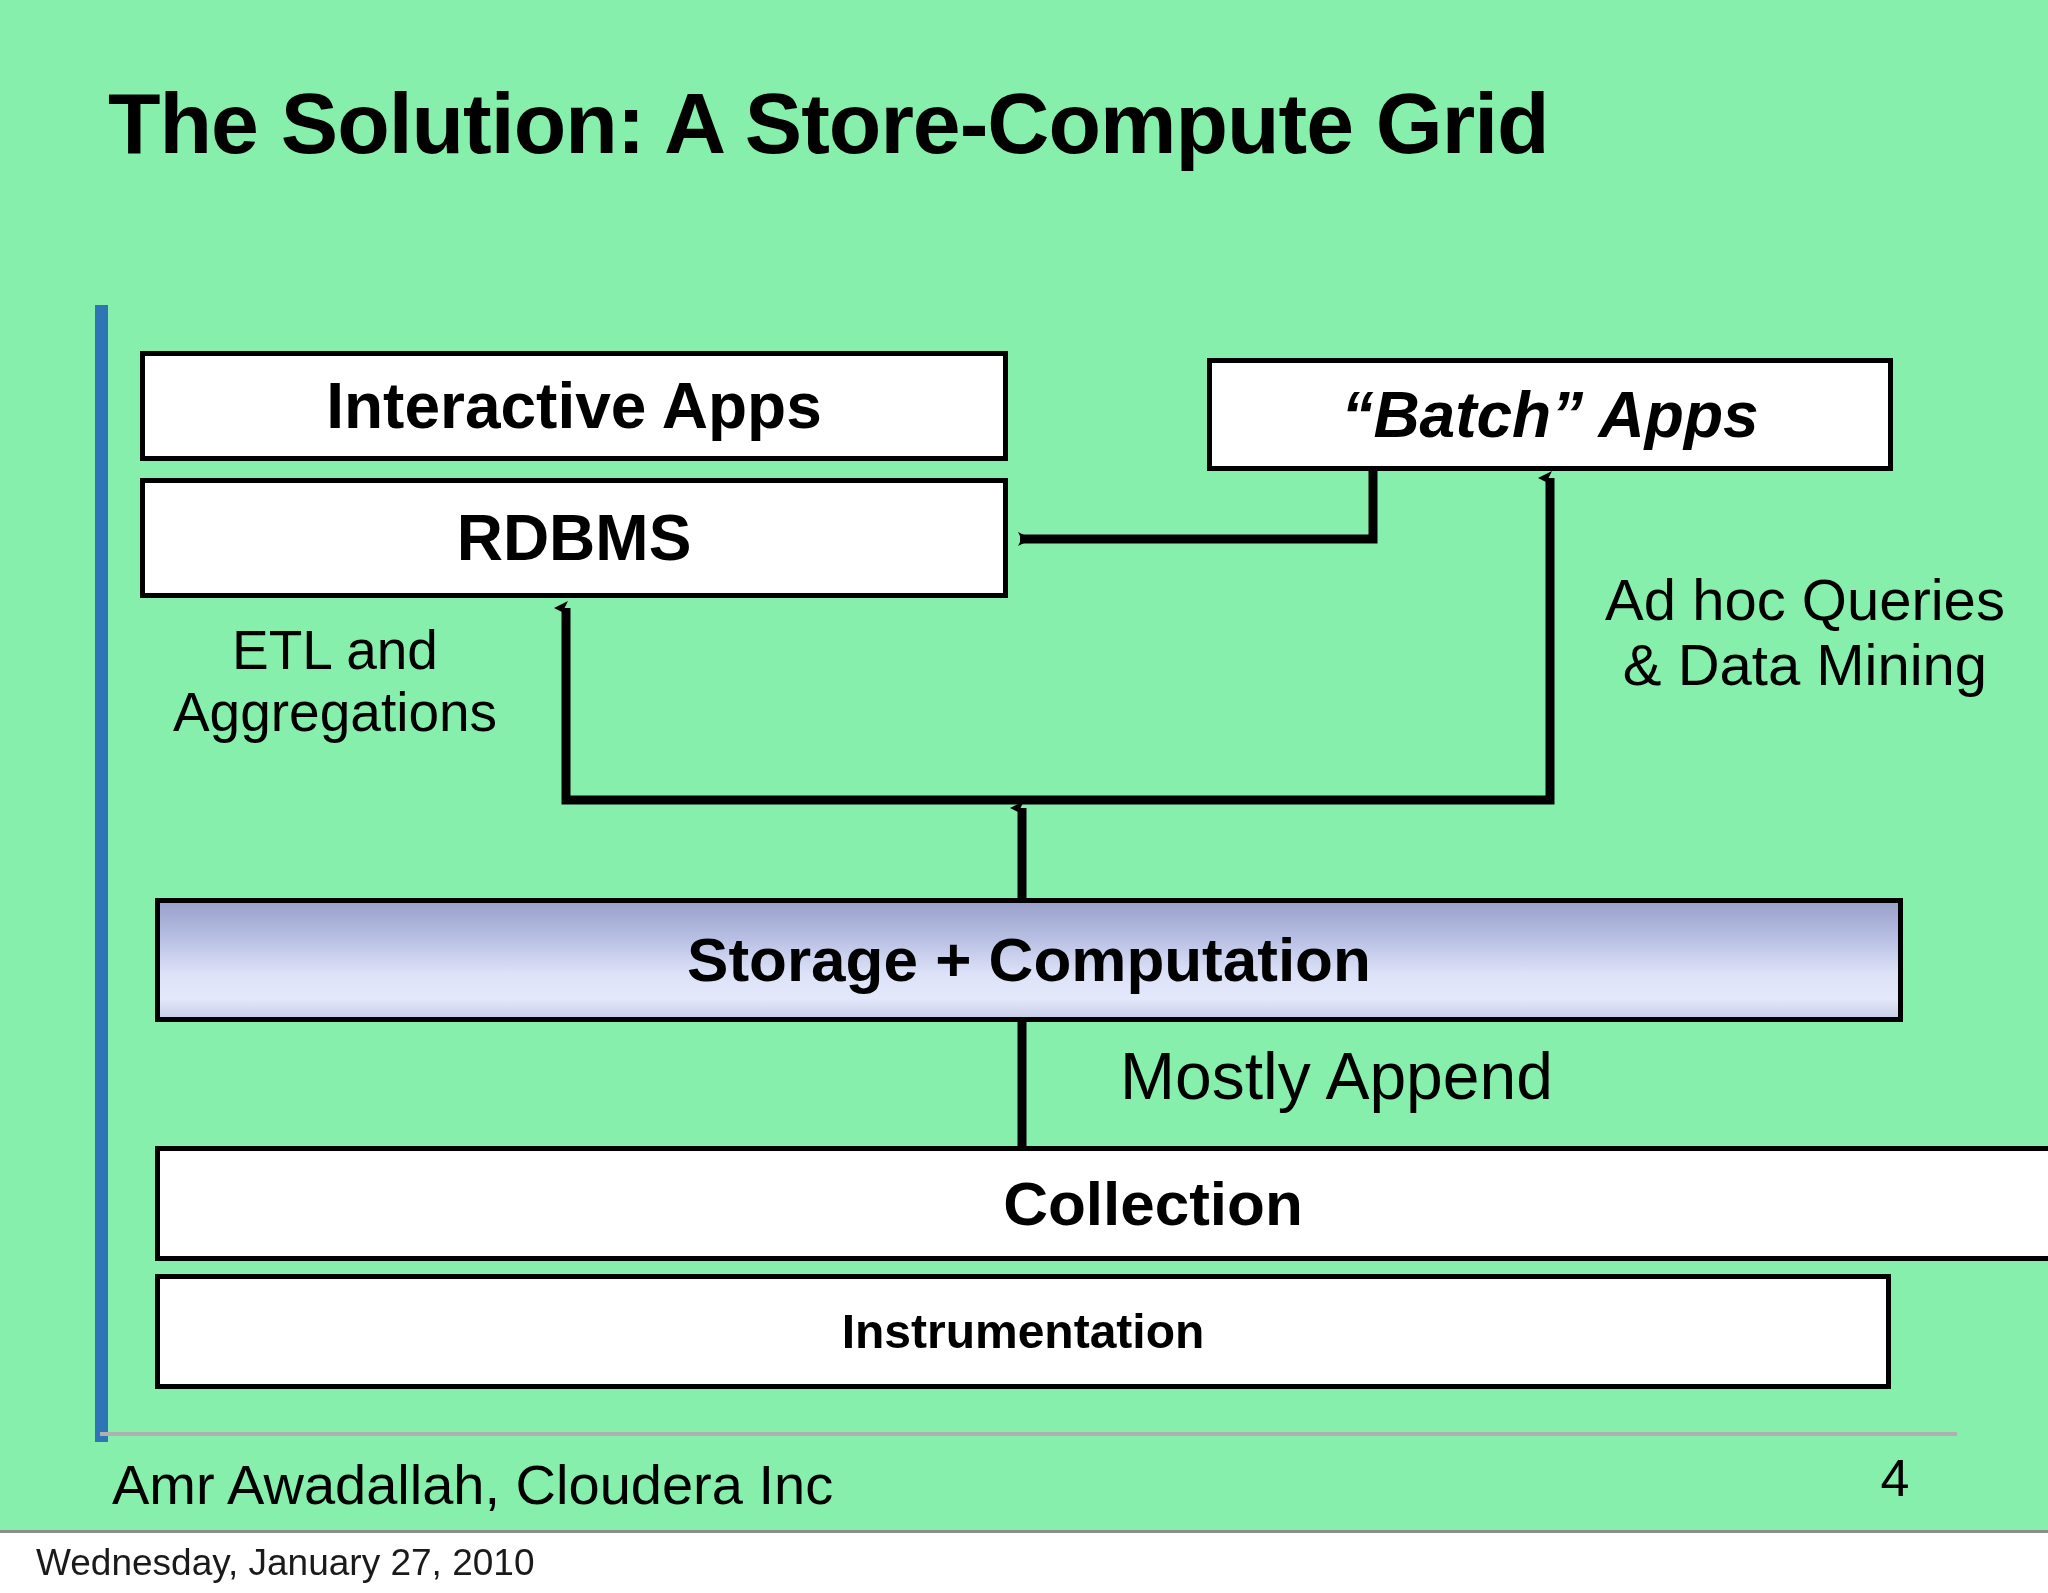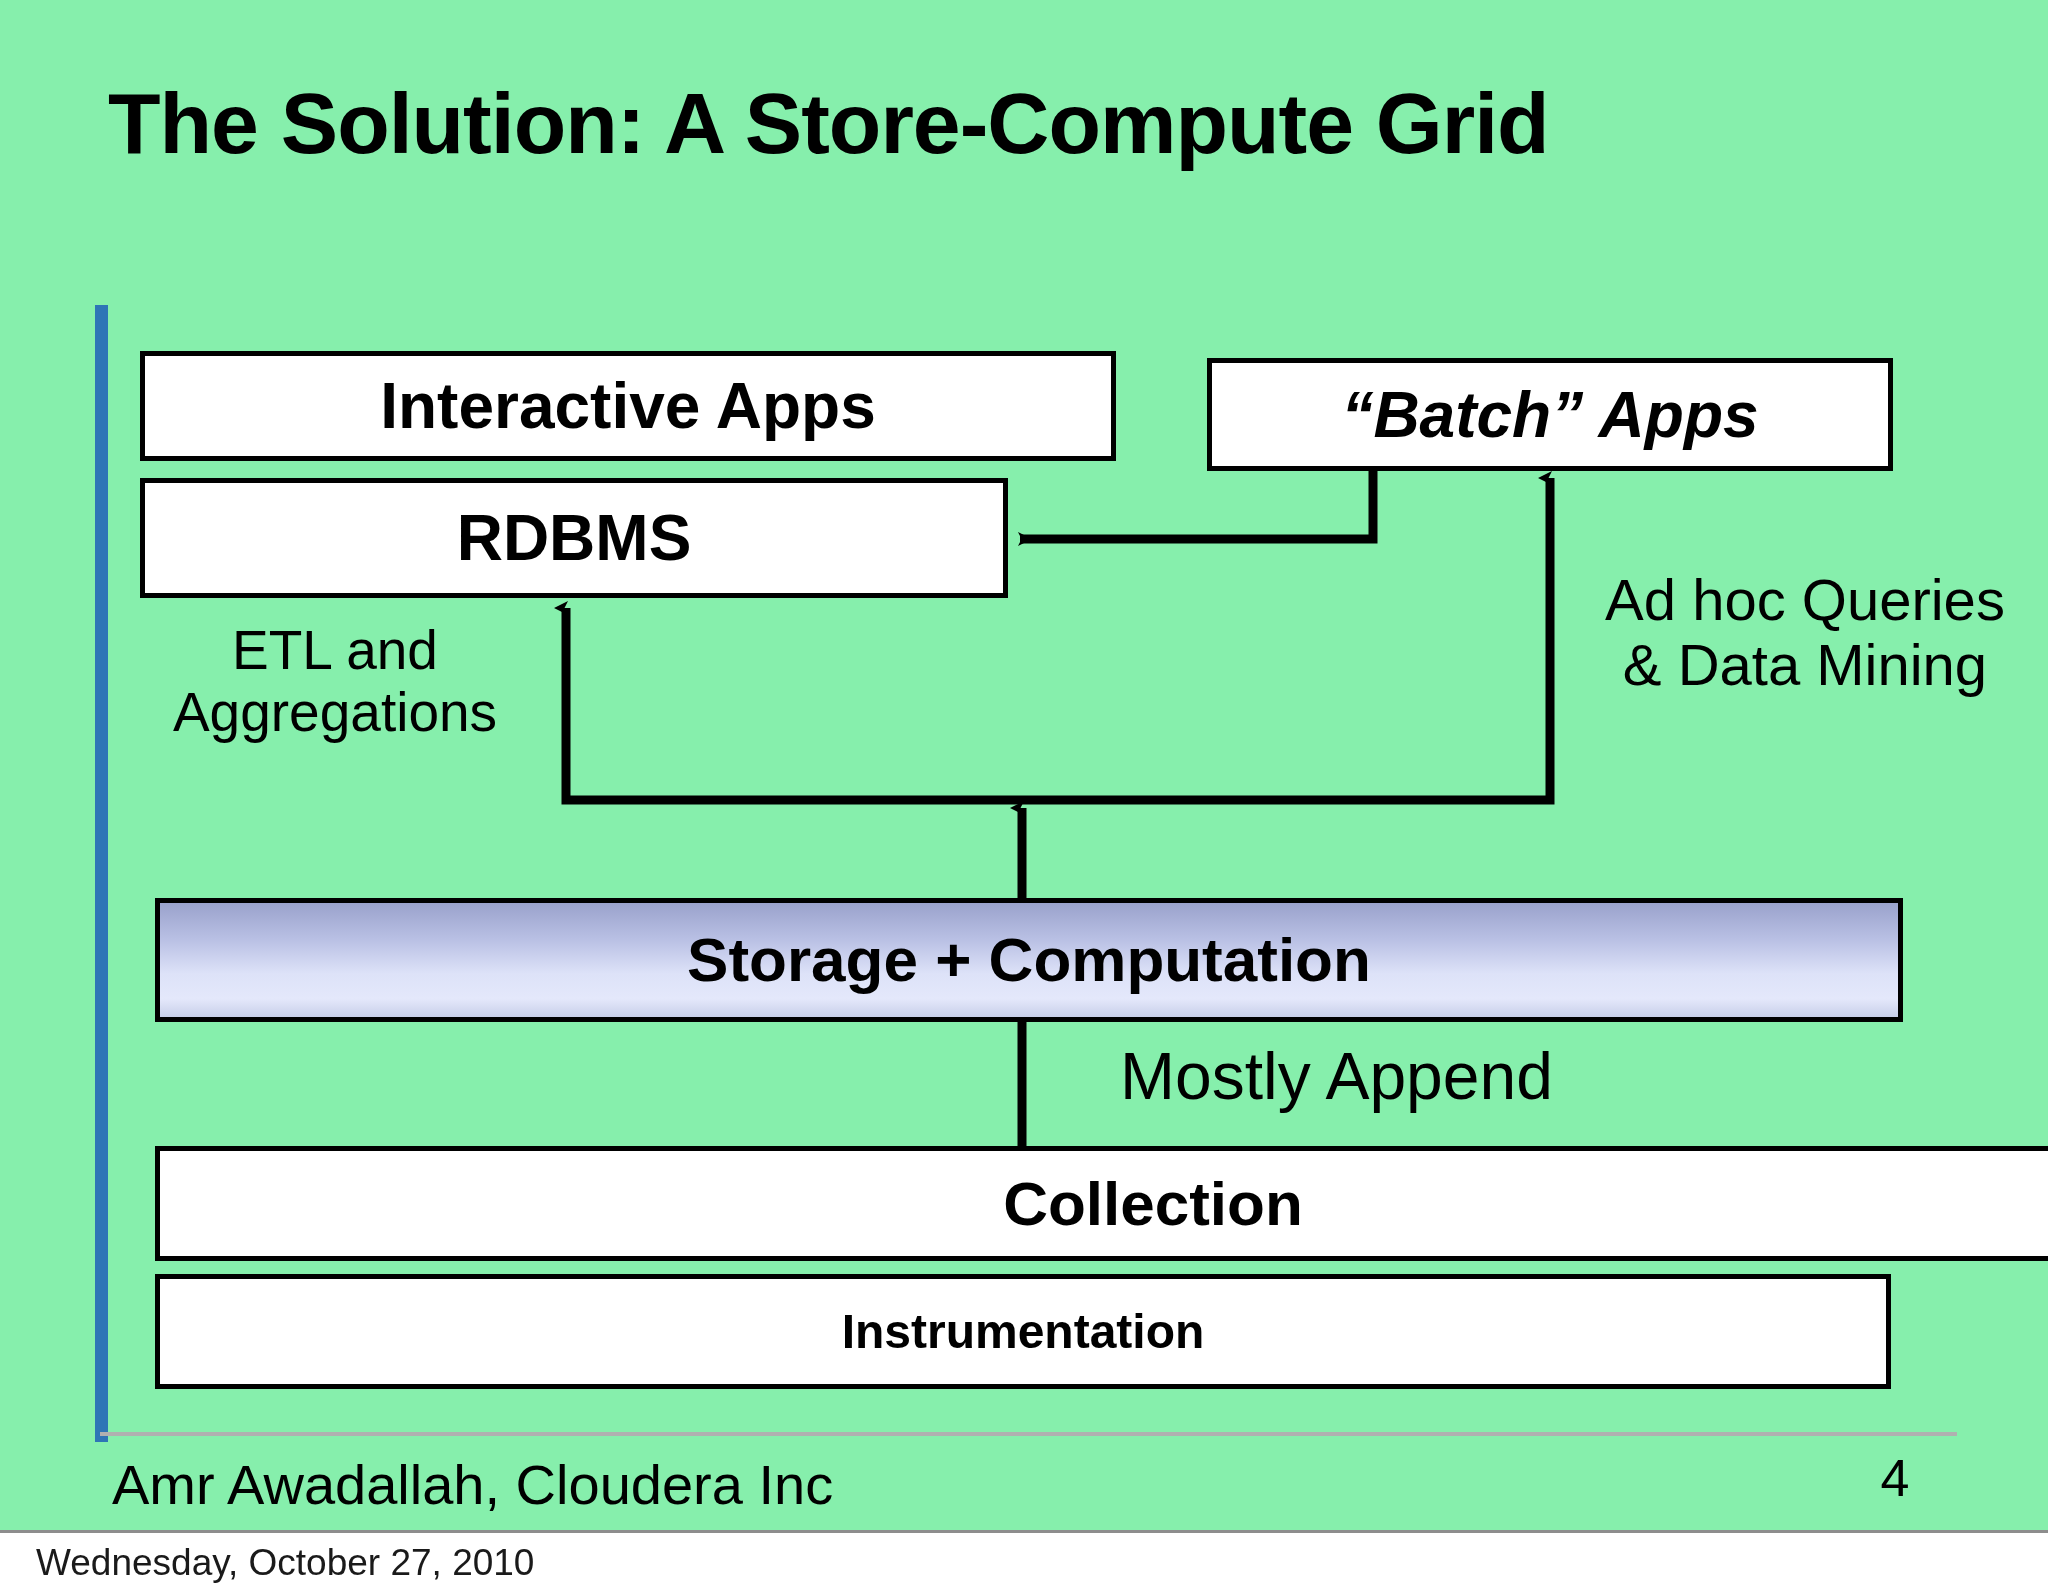--- a/index.html
+++ b/index.html
@@ -57,21 +57,21 @@
     background: #ffffff;
     display: flex;
     align-items: center;
     justify-content: center;
     color: #000000;
     font-weight: bold;
     font-family: "Liberation Sans", sans-serif;
     line-height: 1;
   }
 
-  #box-interactive-apps { left: 140px;  top: 351px;  width: 976px;  height: 110px; font-size: 64px; }
+  #box-interactive-apps { left: 140px;  top: 351px;  width: 868px;  height: 110px; font-size: 64px; }
   #box-batch-apps       { left: 1207px; top: 358px;  width: 686px;  height: 113px; font-size: 64px; font-style: italic; }
   #box-rdbms           { left: 140px;  top: 478px;  width: 868px;  height: 120px; font-size: 64px; }
   #box-storage         { left: 155px;  top: 898px;  width: 1748px; height: 124px; font-size: 62px;
                           background: linear-gradient(to bottom, #9aa2cc 0%, #b9c0e4 32%, #dde2f8 62%, #e4e8fb 84%, #c8cfe9 100%); }
   #box-collection      { left: 155px;  top: 1146px; width: 1980px; height: 115px; font-size: 62px; padding-left: 16px; }
   #box-instrumentation { left: 155px;  top: 1274px; width: 1736px; height: 115px; font-size: 48px; }
 
   
   .dlabel {
     position: absolute;
@@ -203,13 +203,13 @@
 
   <div id="footer-rule"></div>
 
   <div id="footer-author">Amr Awadallah, Cloudera Inc</div>
 
   <div id="footer-pagenum">4</div>
 
 </div>
 
 <div id="bottom-strip"></div>
-<div id="bottom-date">Wednesday, October 27, 2010</div>
+<div id="bottom-date">Wednesday, January 27, 2010</div>
 
 </body></html>

